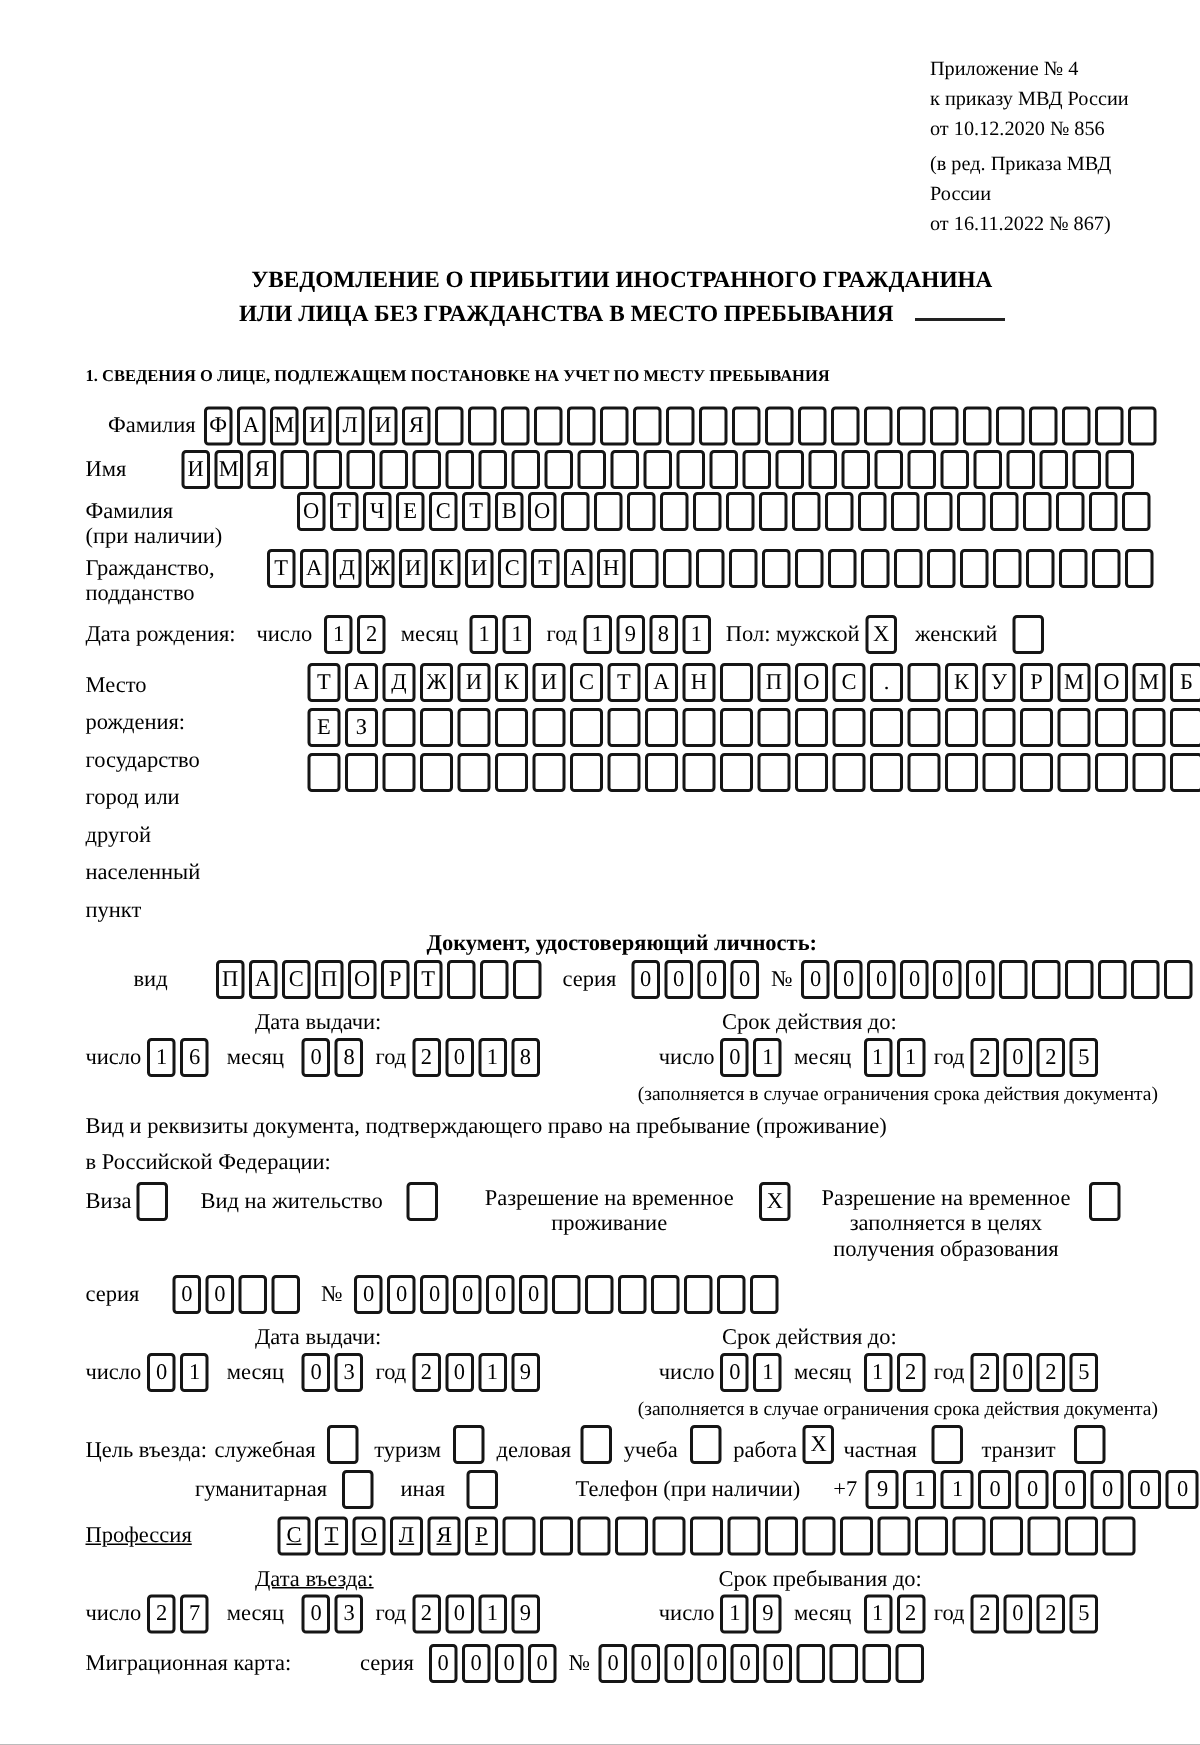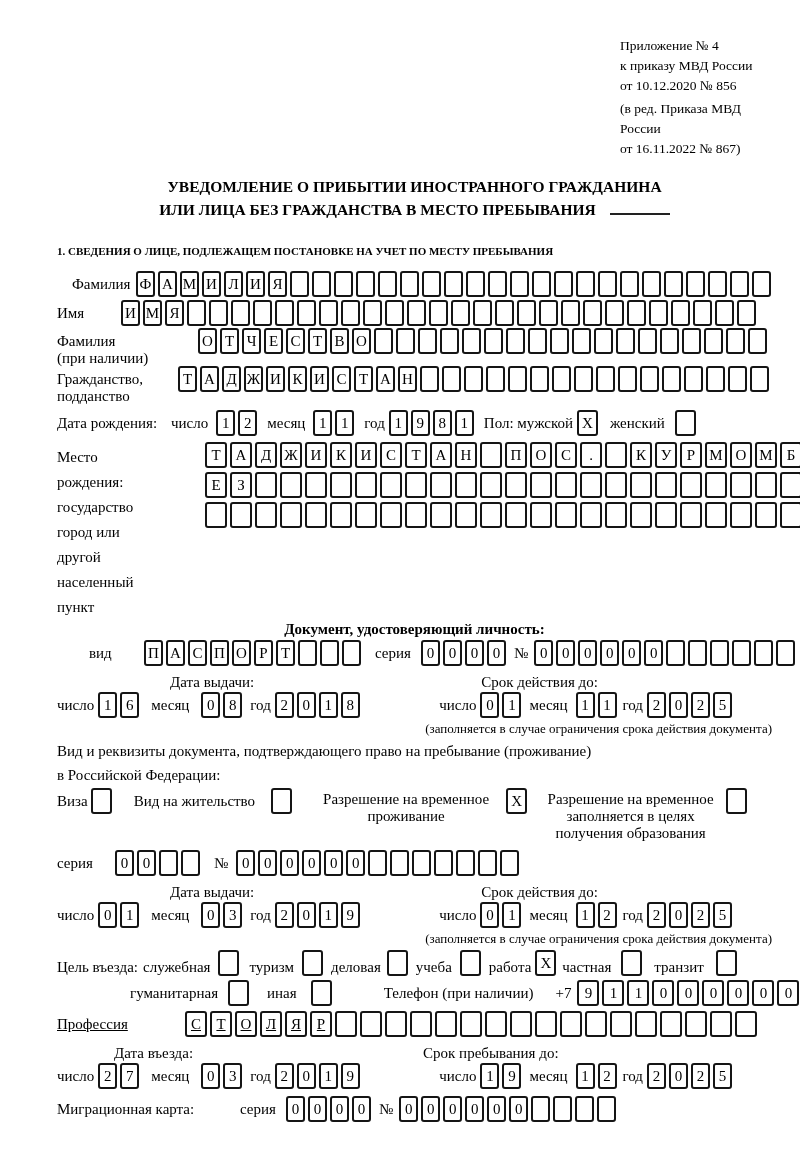--- a/index.html
+++ b/index.html
@@ -590,21 +590,21 @@
         <span class="cell"></span>
         <span class="cell"></span>
         <span class="cell"></span>
         <span class="cell"></span>
         <span class="cell"></span>
         <span class="cell"></span>
       </span>
   </div>
 
   <div class="row" style="margin-top:8px;">
-    <span style="margin-left:57px;">Дата въезда:</span>
+    <span style="margin-left:113px;text-decoration:underline;">Дата въезда:</span>
     <span style="margin-left:230px;">Срок пребывания до:</span>
   </div>
 
   <div class="row" style="margin-top:1px;">
     <span class="dg">
       <span class="lbl">число</span>
       <span class="cells" style="margin-left: 4px; display: flex;">
           <span class="cell">2</span>
           <span class="cell">7</span>
         </span>

